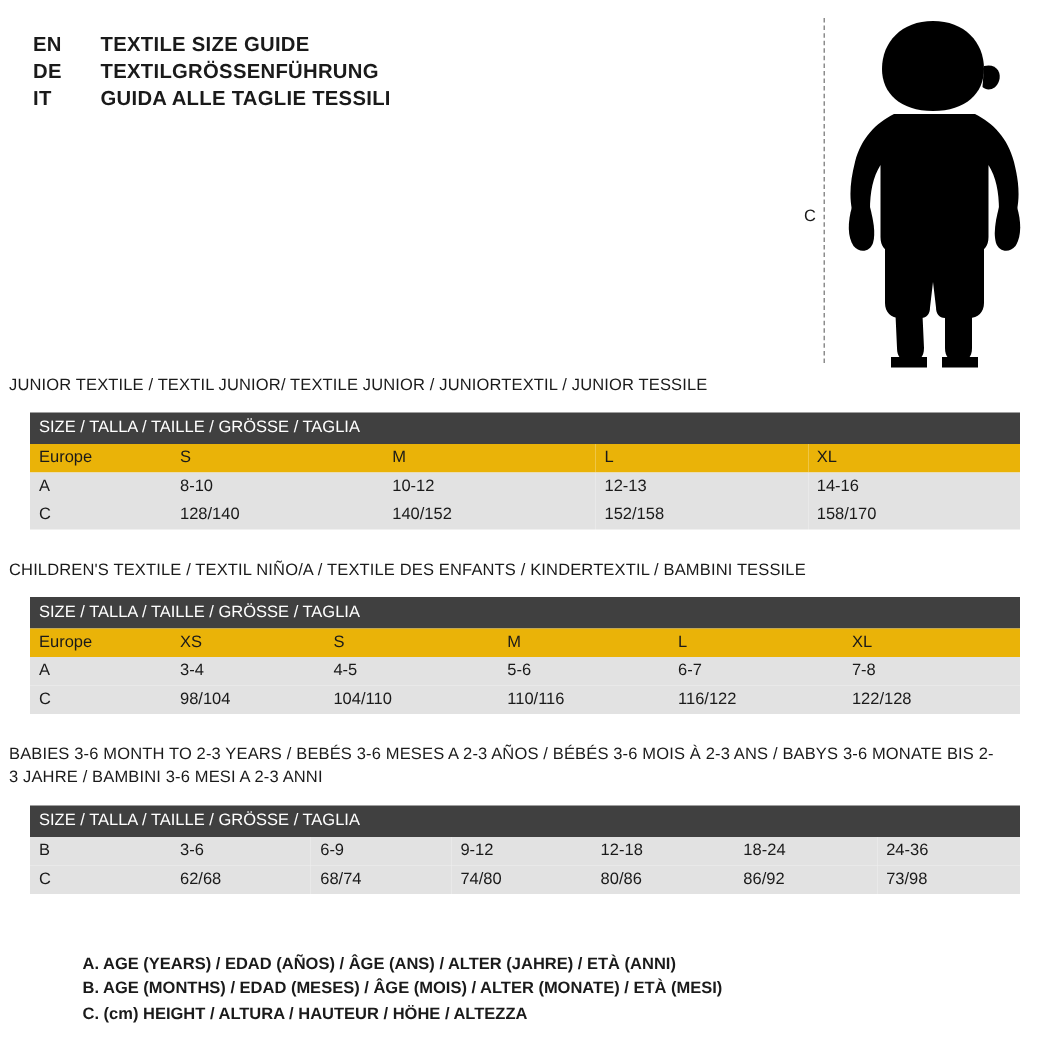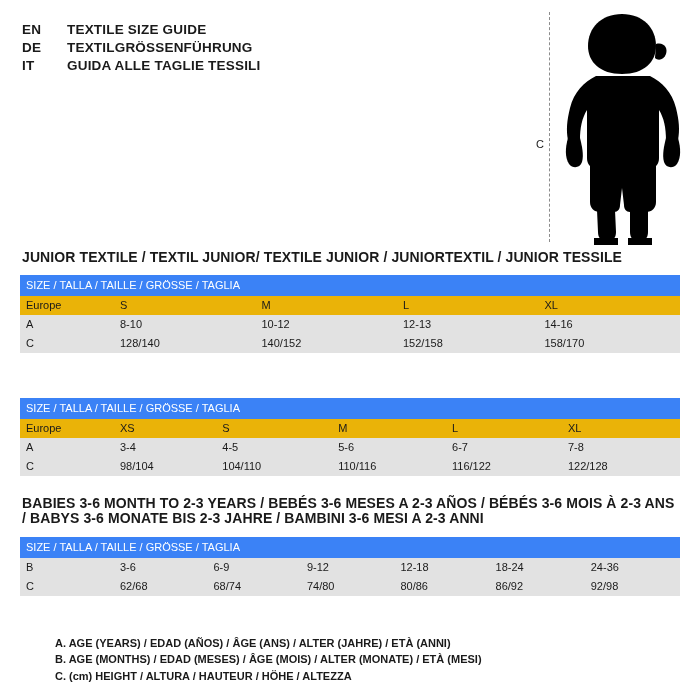--- a/index.html
+++ b/index.html
@@ -72,23 +72,23 @@
   }
   .silhouette {
     position: absolute;
     left: 40px;
     top: 6px;
   }
 
   
   .section-head {
     position: absolute;
-    left: 22px;
-    font-size: 14px;
-    font-weight: bold;
+    left: 6px;
+    font-size: 11px;
+    font-weight: normal;
     letter-spacing: 0.1px;
     color: #1a1a1a;
     width: 660px;
     line-height: 15px;
   }
 
   
   table.size-table {
     position: absolute;
     left: 20px;
@@ -98,21 +98,21 @@
   }
   table.size-table td,
   table.size-table th {
     text-align: left;
     padding: 2px 0 2px 6px;
     font-weight: normal;
     color: #1a1a1a;
     line-height: 15px;
   }
   tr.head-row td {
-    background: #3b82f6;
+    background: #404040;
     color: #ffffff;
     font-size: 11px;
     padding-top: 3px;
     padding-bottom: 3px;
   }
   tr.band td {
     background: #e2e2e2;
   }
   tr.plain td {
     background: #eab308;
@@ -207,20 +207,21 @@
       <tr class="band">
         <td class="row-key">C</td>
         <td>128/140</td>
         <td>140/152</td>
         <td>152/158</td>
         <td>158/170</td>
       </tr>
     </tbody>
   </table>
 
+  <div class="section-head" style="top:373px;">CHILDREN'S TEXTILE / TEXTIL NIÑO/A / TEXTILE DES ENFANTS / KINDERTEXTIL / BAMBINI TESSILE</div>
   <table class="size-table" style="top:398px;">
     <tbody>
       <tr class="head-row">
         <td colspan="6">SIZE / TALLA / TAILLE / GRÖSSE / TAGLIA</td>
       </tr>
       <tr class="plain">
         <td class="row-key">Europe</td>
         <td>XS</td>
         <td>S</td>
         <td>M</td>
@@ -261,21 +262,21 @@
         <td>18-24</td>
         <td>24-36</td>
       </tr>
       <tr class="band">
         <td class="row-key">C</td>
         <td>62/68</td>
         <td>68/74</td>
         <td>74/80</td>
         <td>80/86</td>
         <td>86/92</td>
-        <td>92/98</td>
+        <td>73/98</td>
       </tr>
     </tbody>
   </table>
 
   <div class="legend">
     <div>A. AGE (YEARS) / EDAD (AÑOS) / ÂGE (ANS) / ALTER (JAHRE) / ETÀ (ANNI)</div>
     <div>B. AGE (MONTHS) / EDAD (MESES) / ÂGE (MOIS) / ALTER (MONATE) / ETÀ (MESI)</div>
     <div>C. (cm) HEIGHT / ALTURA / HAUTEUR / HÖHE / ALTEZZA</div>
   </div>
 

